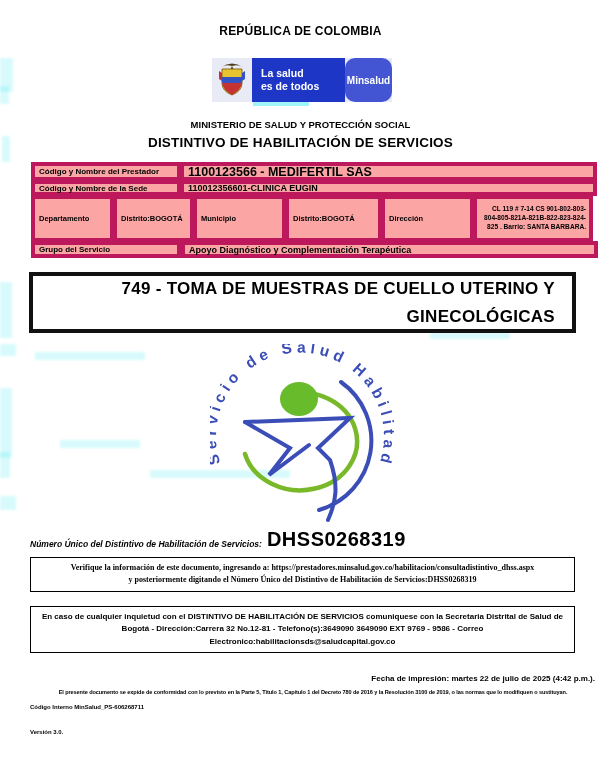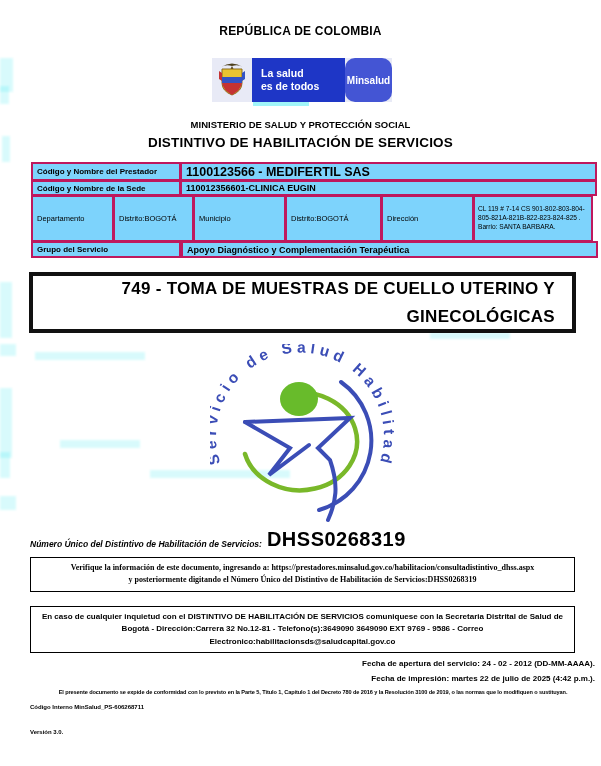--- a/index.html
+++ b/index.html
@@ -16,30 +16,30 @@
   .logo{top:58px;left:212px;width:180px;height:44px;display:flex;background:#e8eaf6;}
   .logo .shield-cell{width:40px;display:flex;align-items:center;justify-content:center;}
   .logo .tagline{width:84px;background:#1e36c6;color:#fff;font-size:10.5px;font-weight:bold;
                  display:flex;flex-direction:column;justify-content:center;padding-left:9px;line-height:1.2;}
   .logo .brand{flex:1;background:#4455d4;color:#fff;font-size:10px;font-weight:bold;
                display:flex;align-items:center;justify-content:center;border-radius:10px;}
 
   
   .info-table{top:163px;left:31px;width:567px;font-size:8px;}
   .trow{display:flex;margin-top:-1px;}
-  .cell{border:2px solid #be185d;margin-left:-1px;box-sizing:border-box;
-        display:flex;align-items:center;padding:1px 4px;background:#7dd3fc;}
+  .cell{border:4px solid #be185d;margin-left:-1px;box-sizing:border-box;
+        display:flex;align-items:center;padding:1px 4px;background:#fca5a5;}
   .cell:first-child{margin-left:0;}
   .lbl{font-weight:bold;}
   .r12 .lbl{width:150px;}
   .r12 .val{width:417px;}
   .val-big{font-size:12.5px;font-weight:bold;}
   .val-med{font-size:9px;font-weight:bold;}
   .r1{height:19px;} .r2{height:16px;} .r3{height:47px;} .r4{height:17px;justify-content:space-between;}
-  .r3 .cell{font-size:7.5px;font-weight:normal;}
+  .r3 .cell{font-size:7.5px;font-weight:bold;text-align:right;}
   .c-dep{width:83px;} .c-depv{width:81px;} .c-mun{width:93px;}
   .c-munv{width:97px;} .c-dir{width:93px;}
   .c-addr{width:120px;font-size:6.6px !important;line-height:1.35;padding:2px 3px;}
 
   
   .banner{top:272px;left:29px;width:547px;height:61px;border:4px solid #111;
           box-sizing:border-box;display:flex;align-items:center;justify-content:center;}
   .banner-text{width:505px;text-align:right;font-size:17px;font-weight:bold;line-height:28px;letter-spacing:.3px;}
 
   
@@ -167,20 +167,19 @@
     <div>Verifique la información de este documento, ingresando a: https://prestadores.minsalud.gov.co/habilitacion/consultadistintivo_dhss.aspx</div>
     <div>y posteriormente digitando el Número Único del Distintivo de Habilitación de Servicios:DHSS0268319</div>
   </div>
 
   <div class="abs notice contact-box">
     <div>En caso de cualquier inquietud con el DISTINTIVO DE HABILITACIÓN DE SERVICIOS comuniquese con la Secretaria Distrital de Salud de</div>
     <div>Bogotá - Dirección:Carrera 32 No.12-81 - Telefono(s):3649090 3649090 EXT 9769 - 9586 - Correo</div>
     <div>Electronico:habilitacionsds@saludcapital.gov.co</div>
   </div>
 
-  <div class="abs date-line date1">Fecha de apertura del servicio: 24 - 02 - 2012 (DD-MM-AAAA).</div>
   <div class="abs date-line date2">Fecha de impresión: martes 22 de julio de 2025 (4:42 p.m.).</div>
 
   <div class="abs legal">El presente documento se expide de conformidad con lo previsto en la Parte 5, Título 1, Capítulo 1 del Decreto 780 de 2016 y la Resolución 3100 de 2019, o las normas que lo modifiquen o sustituyan.</div>
   <div class="abs intcode">Código Interno MinSalud_PS-606268711</div>
   <div class="abs version">Versión 3.0.</div>
 
 </div>
 
 </body></html>

